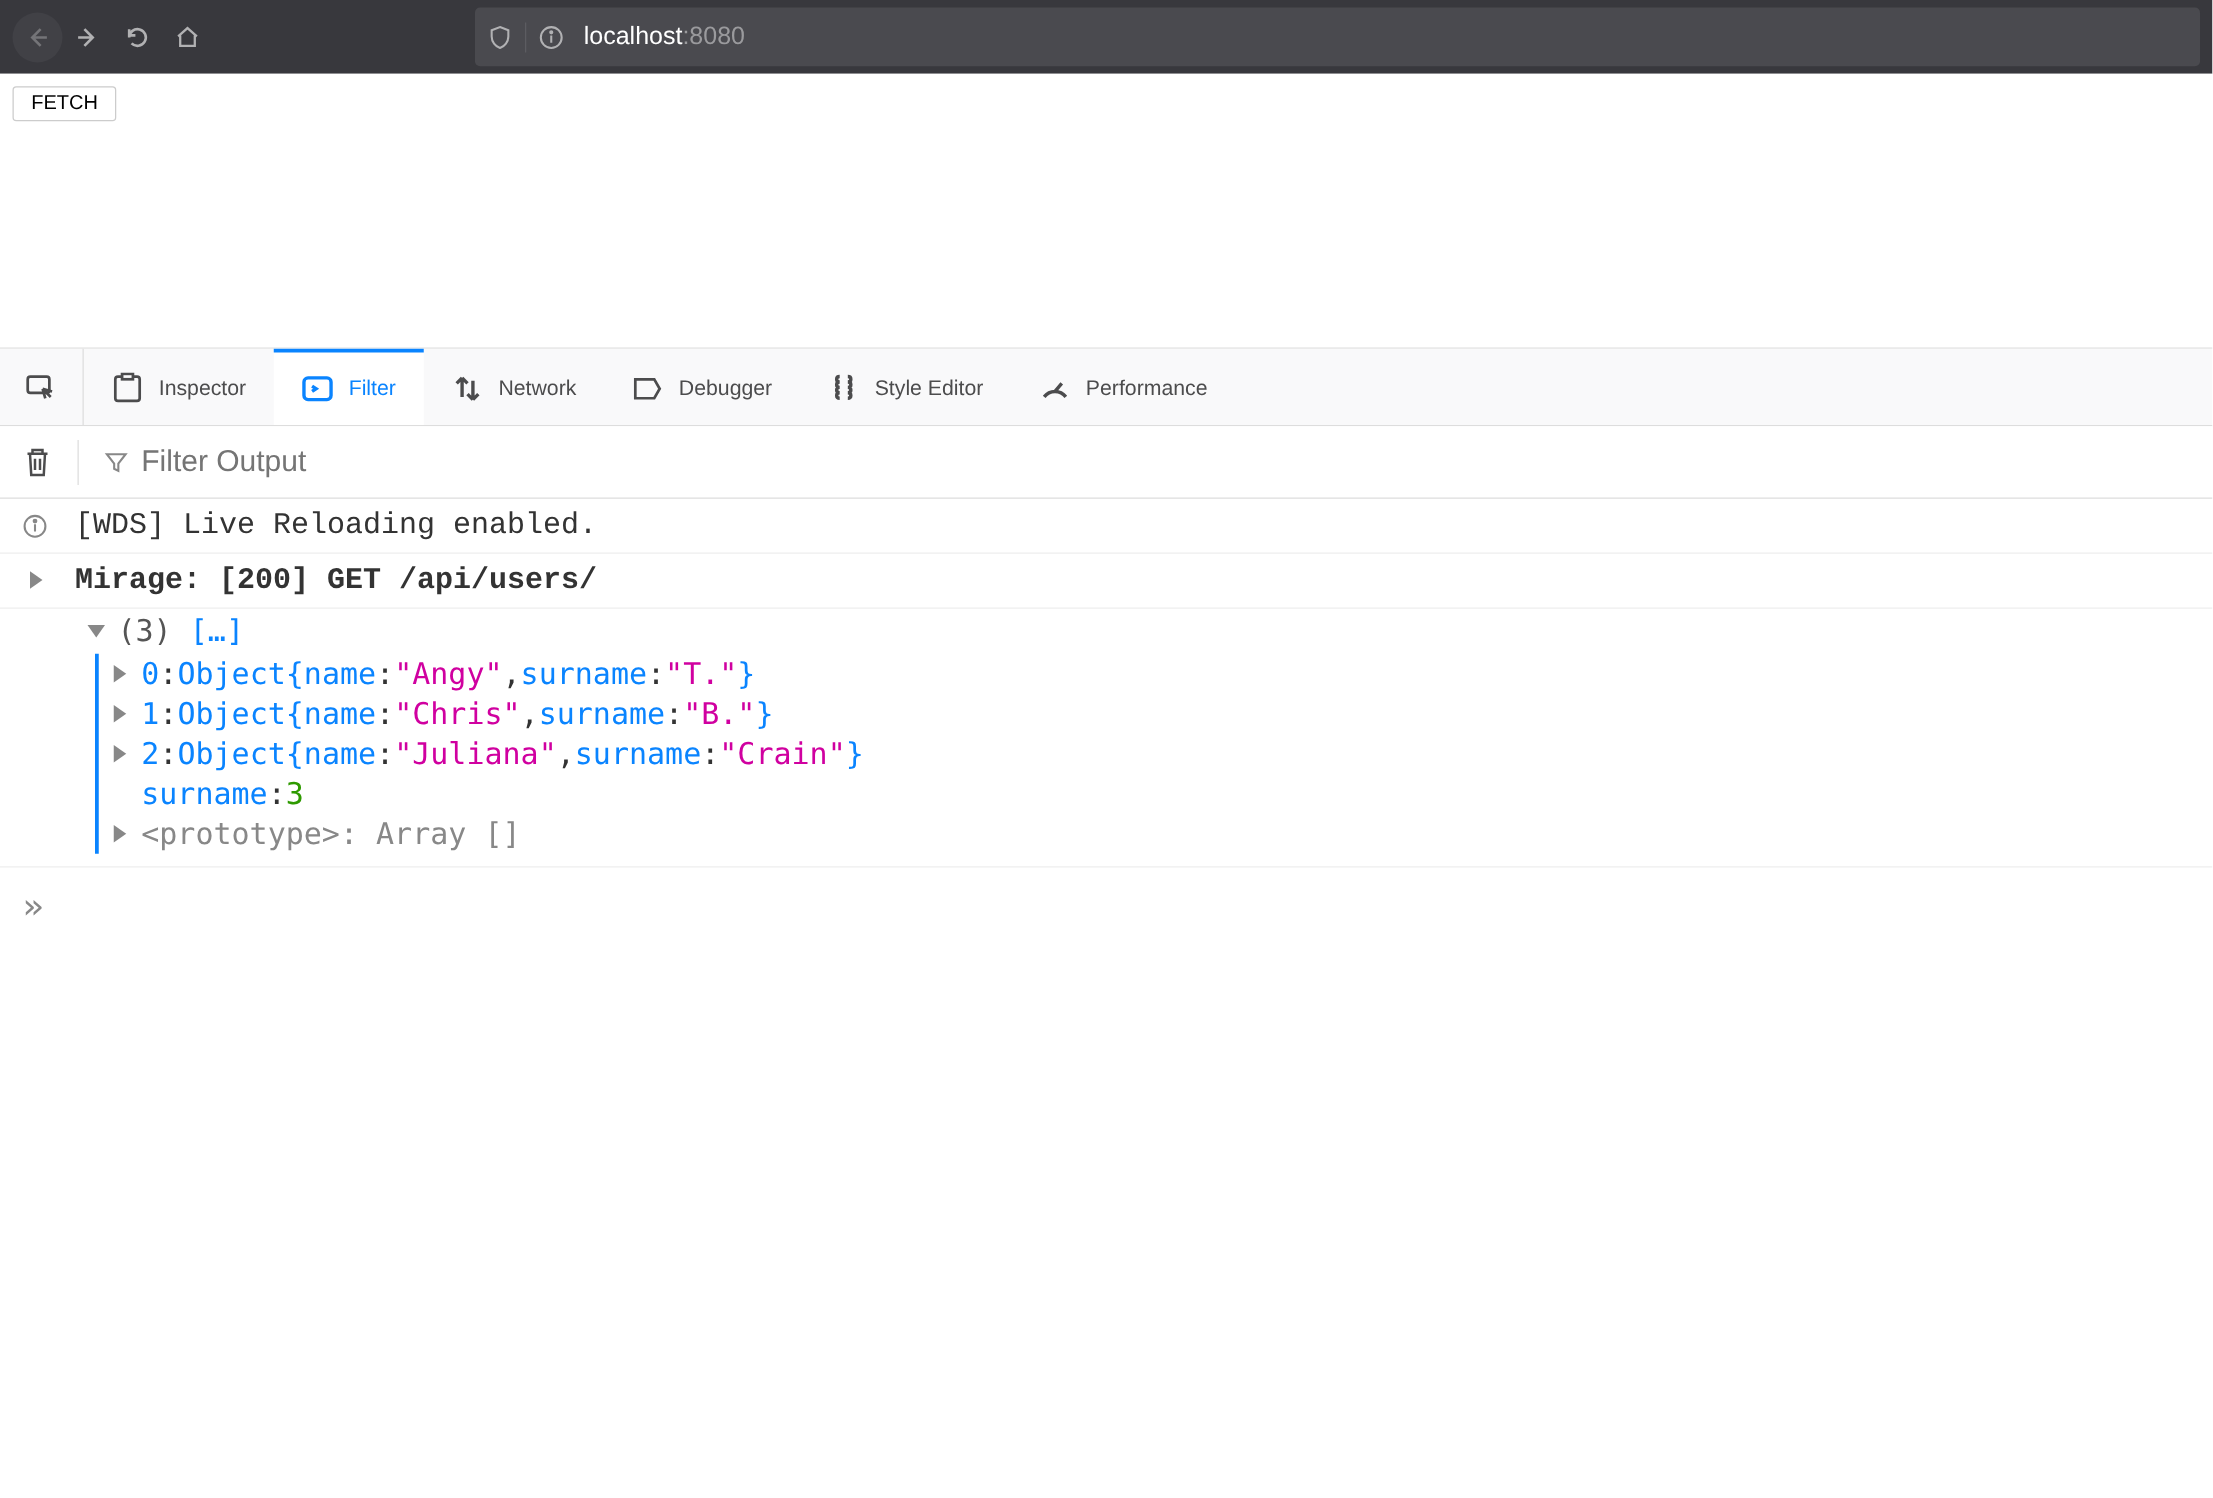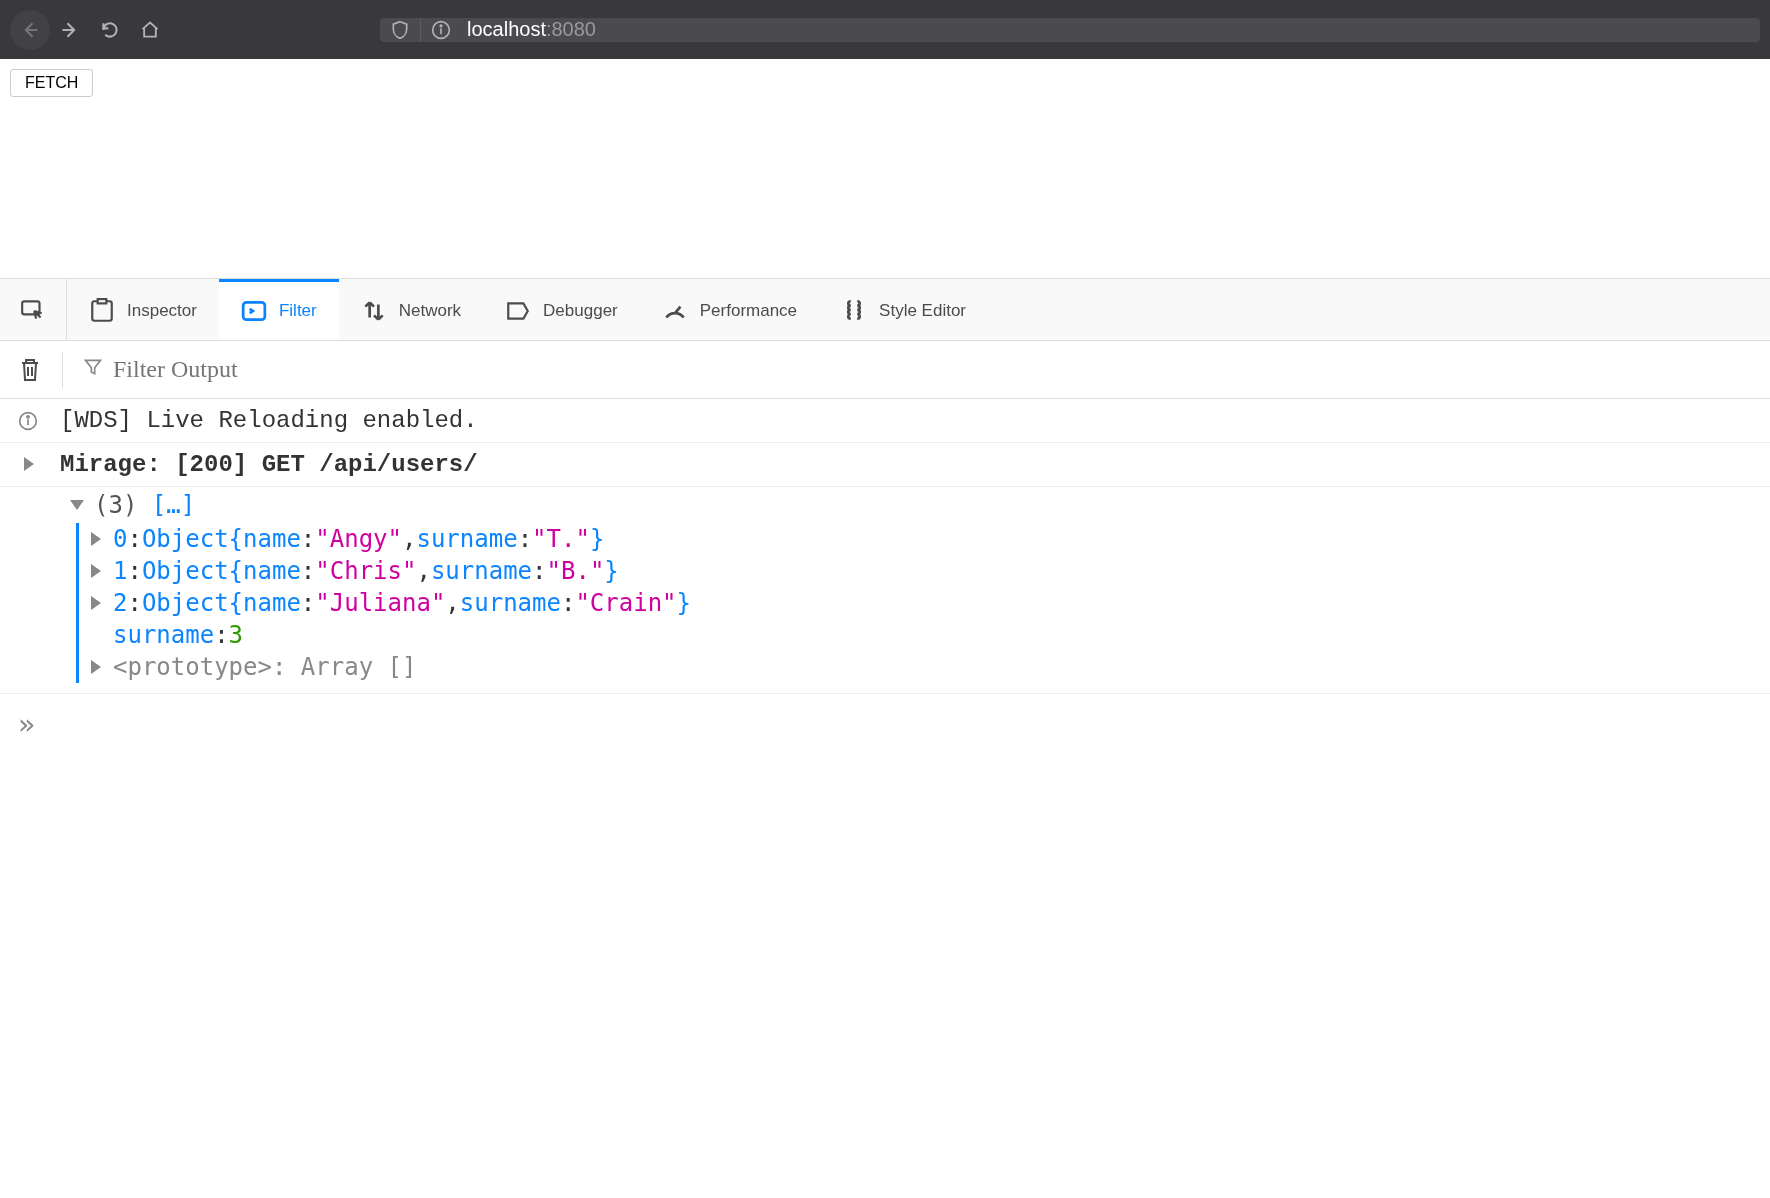--- a/index.html
+++ b/index.html
@@ -3,21 +3,21 @@
 <meta charset="utf-8">
 <style>
 * { margin: 0; padding: 0; box-sizing: border-box; }
 body { font-family: -apple-system, BlinkMacSystemFont, "Segoe UI", sans-serif; width: 1770px; height: 1198px; background: #fff; overflow: hidden; }
 
 
 .browser-chrome { background: #38383d; height: 59px; display: flex; align-items: center; padding: 0 10px; }
 .nav-btn { width: 40px; height: 40px; display: flex; align-items: center; justify-content: center; color: #b1b1b3; cursor: pointer; border-radius: 4px; }
 .nav-btn.disabled { opacity: 0.5; background: #4a4a4f; border-radius: 50%; width: 40px; height: 40px; }
 .nav-btn svg { width: 20px; height: 20px; }
-.addrbar { flex: 1; background: #4a4a4f; height: 24px; margin-left: 210px; border-radius: 4px; display: flex; align-items: center; padding: 0 10px; color: #b1b1b3; font-size: 20px; }
+.addrbar { flex: 1; background: #4a4a4f; height: 47px; margin-left: 210px; border-radius: 4px; display: flex; align-items: center; padding: 0 10px; color: #b1b1b3; font-size: 20px; }
 .addrbar svg { width: 20px; height: 20px; margin-right: 10px; }
 .addrbar .sep { width: 1px; height: 24px; background: #5c5c61; margin-right: 10px; }
 .addrbar .host { color: #fff; }
 .addrbar .port { color: #9a9a9d; }
 
 
 .page { background: #fff; height: 219px; padding: 10px; }
 .fetch-btn { border: 1px solid #ccc; background: #fff; padding: 4px 14px; font-size: 16px; border-radius: 3px; cursor: pointer; font-family: inherit; }
 
 
@@ -25,21 +25,21 @@
 .dt-tabs { display: flex; align-items: center; height: 62px; border-bottom: 1px solid #ddd; background: #f9f9fa; }
 .dt-pick { padding: 0 20px; height: 100%; display: flex; align-items: center; border-right: 1px solid #ddd; }
 .dt-pick svg { width: 26px; height: 26px; color: #4c4c4d; }
 .dt-tab { display: flex; align-items: center; padding: 0 22px; height: 100%; cursor: pointer; font-size: 17px; color: #4c4c4d; border-top: 3px solid transparent; }
 .dt-tab svg { width: 26px; height: 26px; margin-right: 12px; }
 .dt-tab.active { color: #0a84ff; border-top: 3px solid #0a84ff; background: #fff; }
 
 .dt-toolbar { display: flex; align-items: center; height: 58px; border-bottom: 1px solid #ddd; background: #fff; padding: 0 18px; }
 .dt-toolbar .trash { padding-right: 20px; border-right: 1px solid #ddd; height: 36px; display: flex; align-items: center; }
 .dt-toolbar .trash svg { width: 24px; height: 28px; color: #4c4c4d; }
-.dt-toolbar .filter { display: flex; margin-left: 20px; color: #888; font-size: 24px; font-family: Liberation Serif, serif; }
+.dt-toolbar .filter { display: flex; align-items: center; margin-left: 20px; color: #888; font-size: 24px; }
 .dt-toolbar .filter svg { width: 20px; height: 22px; margin-right: 10px; color: #888; }
 .dt-toolbar input { border: none; font-size: 24px; color: #888; background: transparent; outline: none; width: 300px; font-family: inherit; }
 
 .console-rows { font-family: "Menlo", "Consolas", monospace; font-size: 24px; }
 .crow { border-bottom: 1px solid #eee; padding: 8px 18px; display: flex; align-items: flex-start; }
 .crow .icon-col { width: 42px; display: flex; justify-content: flex-start; padding-top: 4px; }
 .crow .icon-col svg { width: 20px; height: 20px; color: #888; }
 .crow .caret { width: 42px; display: flex; justify-content: flex-start; padding-top: 6px; padding-left: 6px; }
 .crow .caret .tri { width: 0; height: 0; border-left: 10px solid #888; border-top: 7px solid transparent; border-bottom: 7px solid transparent; }
 .crow.bold { font-weight: 600; }
@@ -141,29 +141,29 @@
       <span>Network</span>
     </div>
     <div class="dt-tab">
       <svg viewBox="0 0 24 24" fill="none" stroke="currentColor" stroke-width="2">
           <path d="M3 5h14l4 7-4 7H3z"></path>
         </svg>
       <span>Debugger</span>
     </div>
     <div class="dt-tab">
       <svg viewBox="0 0 24 24" fill="none" stroke="currentColor" stroke-width="2.5">
+          <path d="M9 3c-3 0-3 4 0 4-3 0-3 4 0 4-3 0-3 4 0 4-3 0-3 4 0 4M15 3c3 0 3 4 0 4 3 0 3 4 0 4 3 0 3 4 0 4 3 0 3 4 0 4"></path>
+        </svg>
+      <span>Style Editor</span>
+    </div>
+    <div class="dt-tab">
+      <svg viewBox="0 0 24 24" fill="none" stroke="currentColor" stroke-width="2.5">
           <path d="M4 18a10 10 0 0 1 16 0M12 14l5-6"></path>
         </svg>
       <span>Performance</span>
-    </div>
-    <div class="dt-tab">
-      <svg viewBox="0 0 24 24" fill="none" stroke="currentColor" stroke-width="2.5">
-          <path d="M9 3c-3 0-3 4 0 4-3 0-3 4 0 4-3 0-3 4 0 4-3 0-3 4 0 4M15 3c3 0 3 4 0 4 3 0 3 4 0 4 3 0 3 4 0 4 3 0 3 4 0 4"></path>
-        </svg>
-      <span>Style Editor</span>
     </div>
   </div>
 
   <div class="dt-toolbar">
     <div class="trash">
       <svg viewBox="0 0 24 28" fill="none" stroke="currentColor" stroke-width="2">
           <path d="M4 7h16M8 7V4h8v3M6 7l1 17h10l1-17M10 11v9M14 11v9"></path>
         </svg>
     </div>
     <div class="filter">

